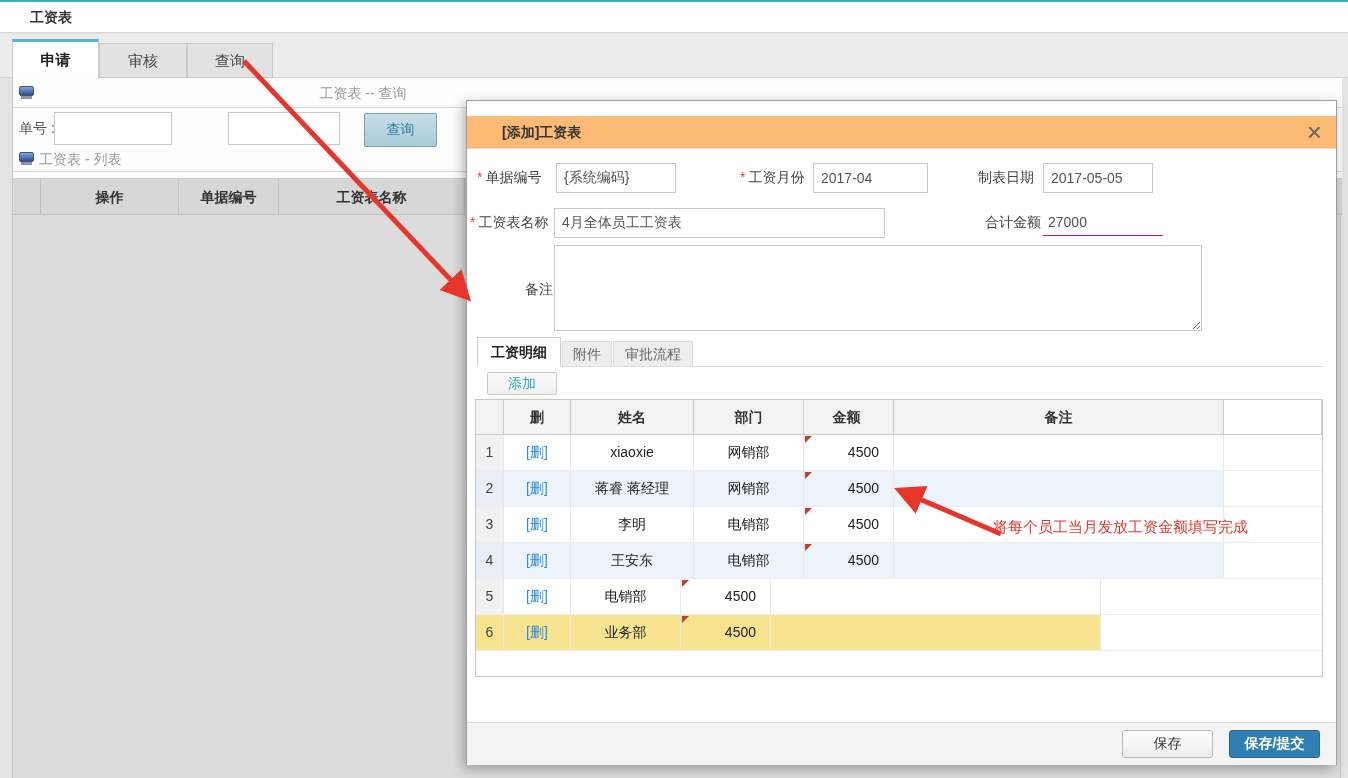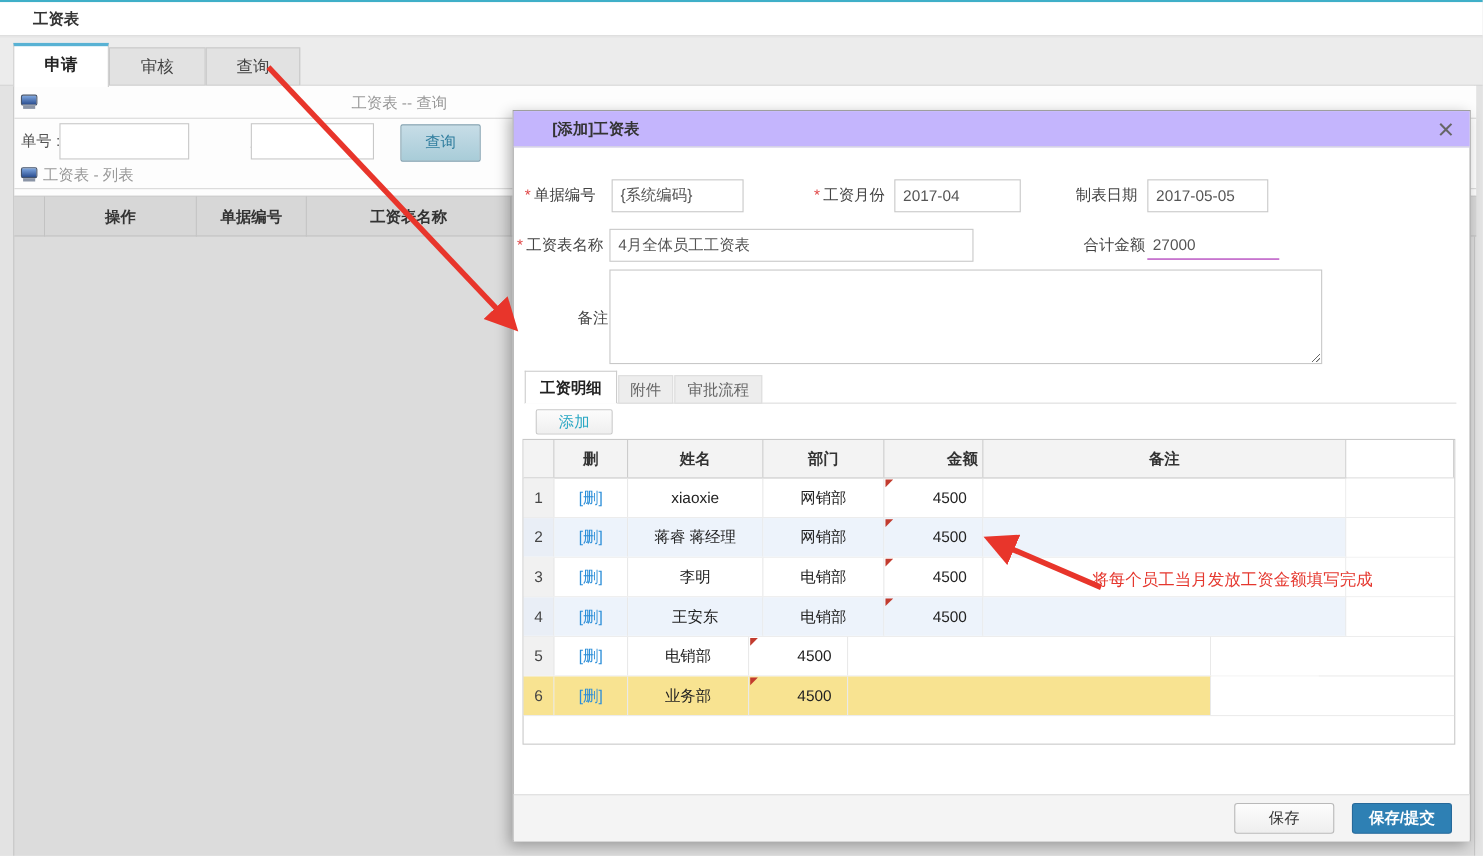--- a/index.html
+++ b/index.html
@@ -36,21 +36,21 @@
   .list-label { position:absolute; left:0; top:70px; width:1329px; height:24px; border-bottom:1px solid #d9d9d9; }
   .list-label span.txt { position:absolute; left:26px; top:3px; color:#999; }
   .bg-thead { position:absolute; left:0; top:100px; width:1329px; height:37px; display:flex; }
   .bg-thead .hc { background:#d7d7d7; border-right:1px solid #c2c2c2; border-bottom:1px solid #c2c2c2; border-top:1px solid #cfcfcf; line-height:36px; text-align:center; font-weight:bold; color:#333; }
 
   
   #arrows { position:absolute; left:0; top:0; width:1348px; height:778px; pointer-events:none; z-index:50; }
 
   
   .modal { position:absolute; left:466px; top:100px; width:871px; height:665px; background:#fff; border:1px solid #9e9e9e; box-shadow:-3px 4px 12px rgba(0,0,0,.3); z-index:10; }
-  .m-titlebar { position:absolute; left:0; top:0; width:869px; height:33px; background:#c4b5fd; border-bottom:1px solid #ddd;padding-left:36px; }
+  .m-titlebar { position:absolute; left:0; top:15px; width:869px; height:33px; background:#fdba74; border-bottom:1px solid #ddd;padding-left:36px; }
   .m-titlebar .t { position:absolute; left:35px; top:0; line-height:33px; font-weight:600; color:#333; }
   .m-close { position:absolute; right:14px; top:1px; font-size:26px; font-weight:300; color:#666; line-height:31px; cursor:pointer; }
   .m-body { position:absolute; left:0; top:33px; width:869px; height:631px; }
   .flabel { position:absolute; color:#444; white-space:nowrap; }
   .star { color:#e04545; margin-right:3px; }
   .m-input { position:absolute; height:30px; border:1px solid #c8c8c8; background:#fff; padding:0 7px; font-size:14px; color:#555; }
   .total-box { position:absolute; left:576px; top:74px; width:120px; height:28px; border-bottom:1px solid #a21caf; line-height:28px; padding-left:5px; color:#555; }
   .m-textarea { position:absolute; left:87px; top:111px; width:648px; height:86px; border:1px solid #c8c8c8; resize:both; font-family:inherit; font-size:14px; color:#555; padding:4px 6px; }
 
   .dtabs { position:absolute; left:10px; top:203px; width:847px; height:30px; border-bottom:1px solid #ddd; }
@@ -178,21 +178,21 @@
       </div>
 
       <button class="add-btn">添加</button>
 
       <div class="dtable">
         <div class="drow hd">
           <div class="dc c-num"></div>
           <div class="dc c-del">删</div>
           <div class="dc c-name">姓名</div>
           <div class="dc c-dept">部门</div>
-          <div class="dc c-amt" style="padding-right:4px;">金额</div>
+          <div class="dc c-amt" style="text-align:center;padding-right:4px;">金额</div>
           <div class="dc c-rem">备注</div>
           <div class="dc c-fill"></div>
         </div>
 
         <div class="drow bd">
           <div class="dc c-num">1</div>
           <div class="dc c-del"><span class="del-link">[删]</span></div>
           <div class="dc c-name">xiaoxie</div>
           <div class="dc c-dept">网销部</div>
           <div class="dc c-amt"><span class="corner"></span><span>4500</span></div>

